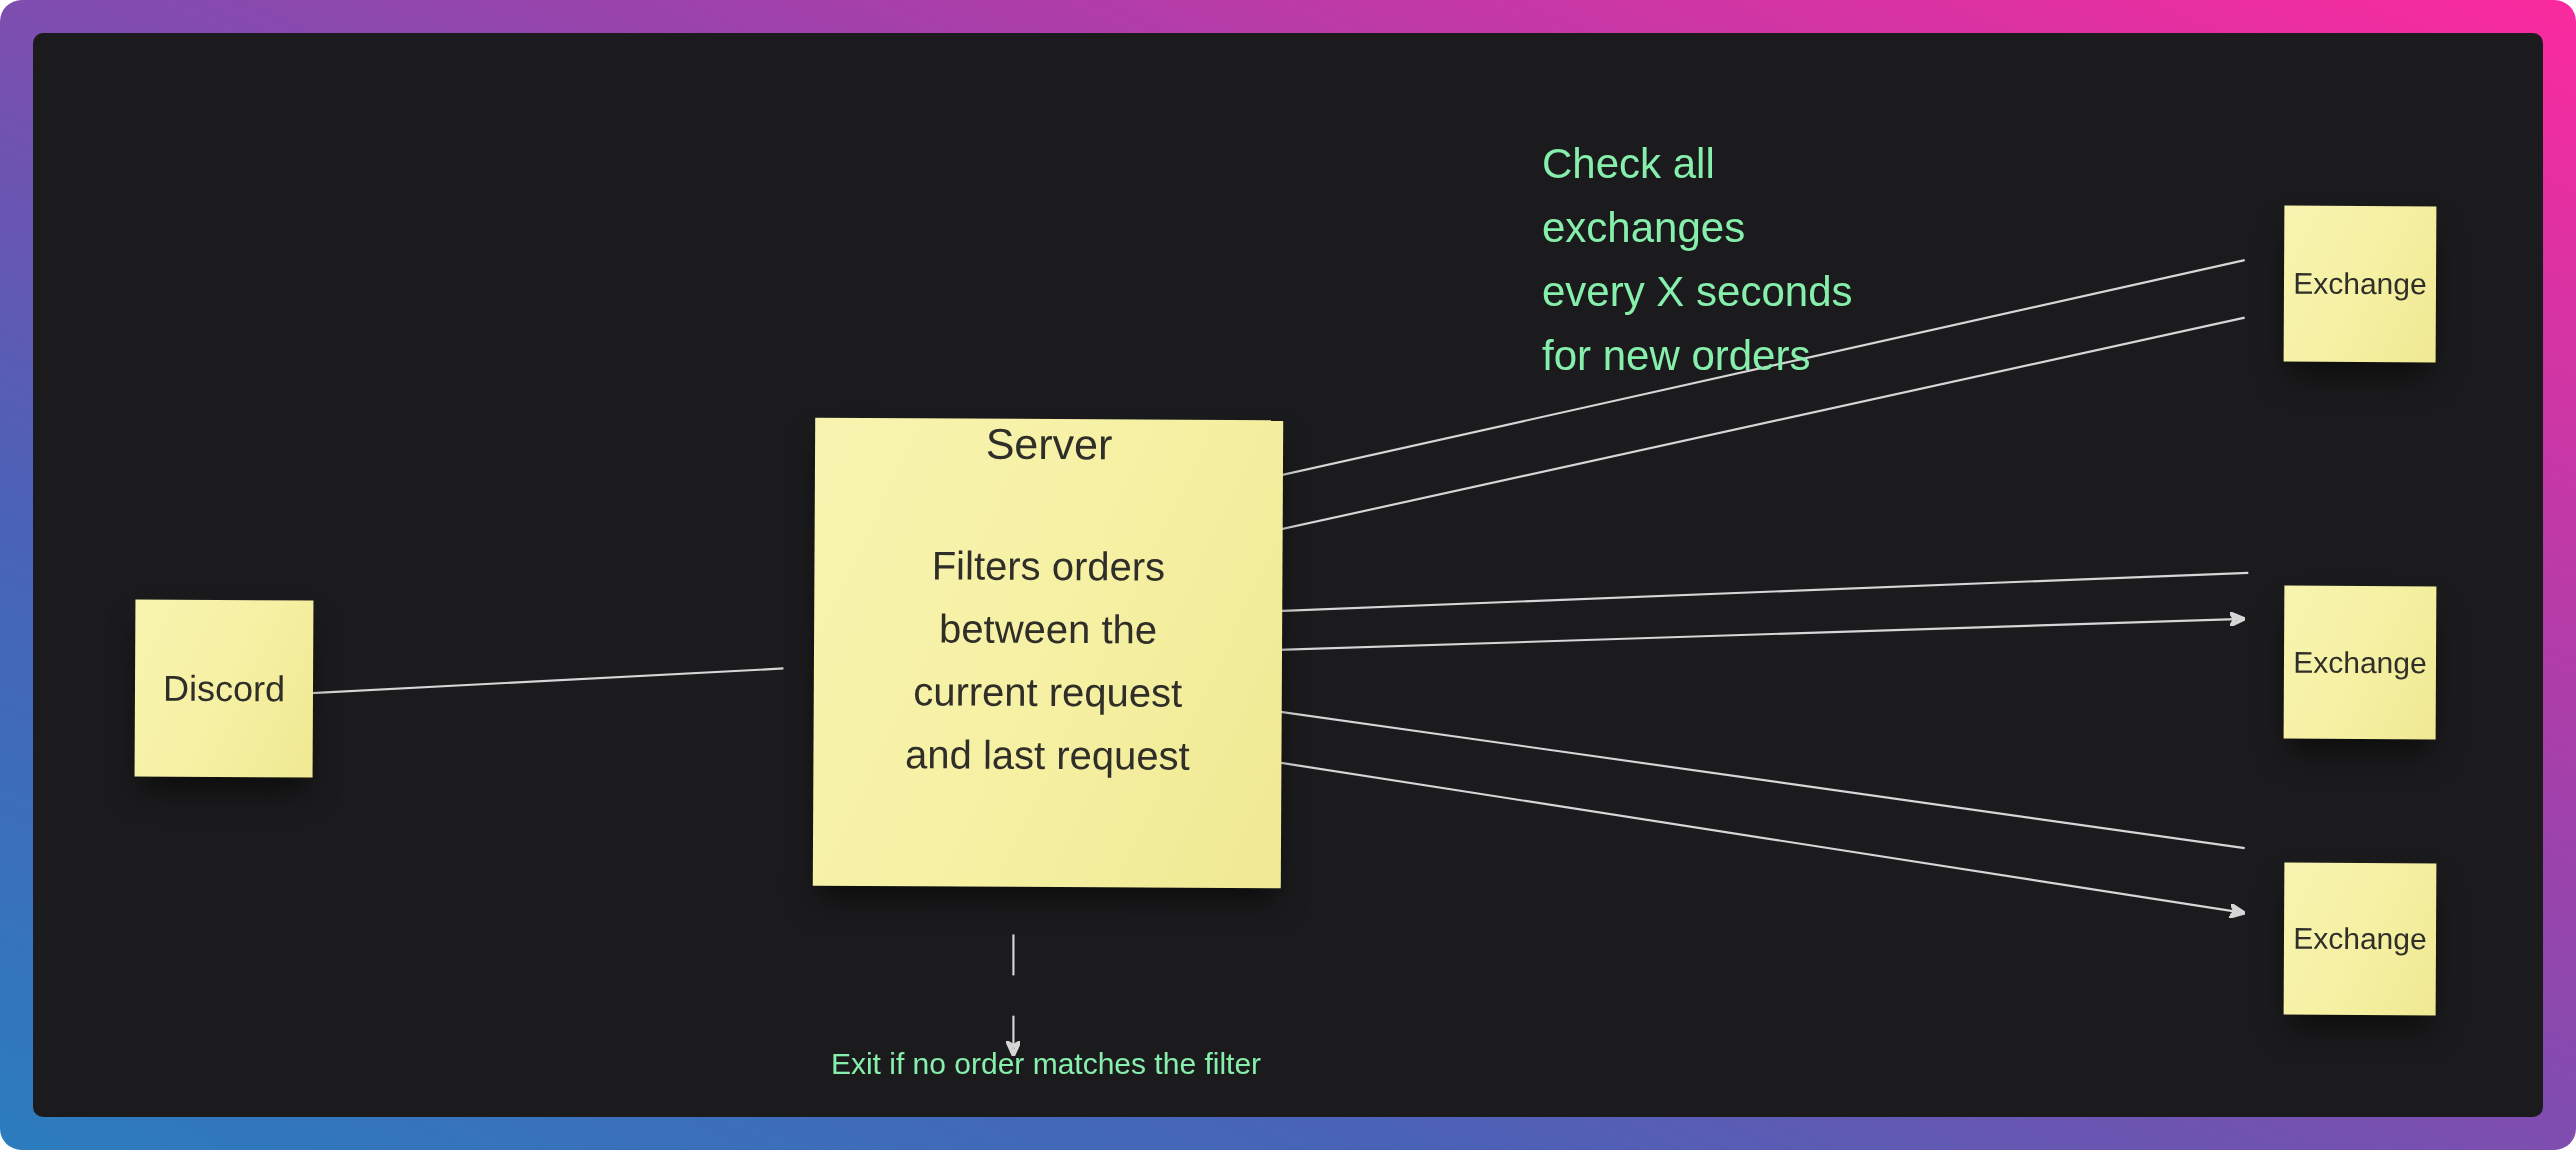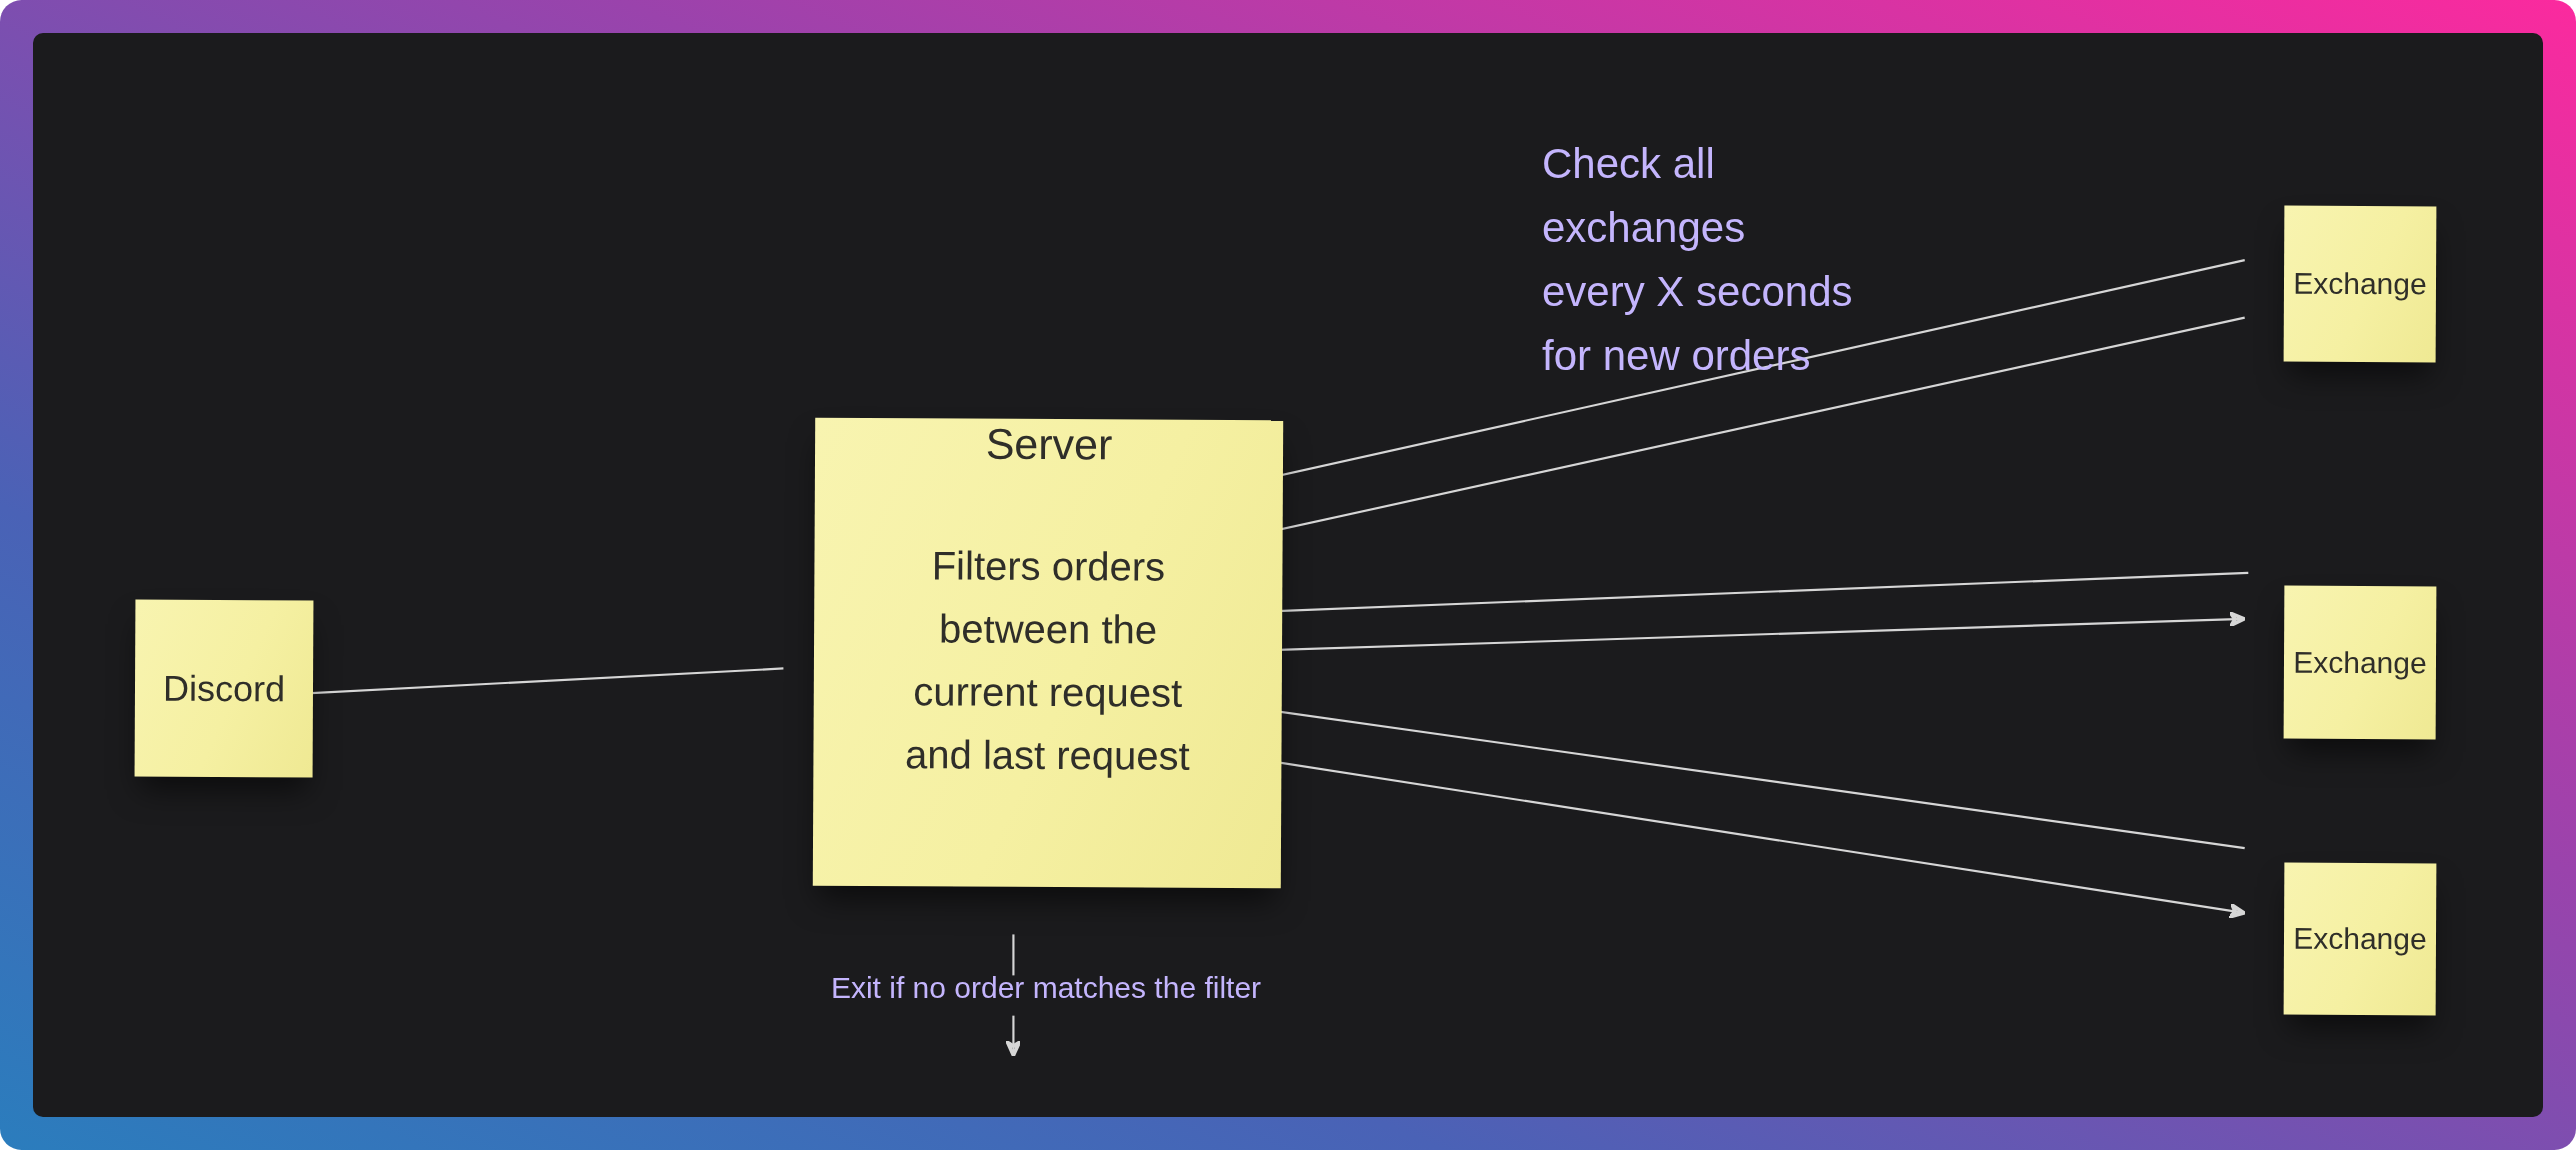--- a/index.html
+++ b/index.html
@@ -67,41 +67,41 @@
   .server-body {
     margin-top: 66px;
     font-size: 40px;
     line-height: 63px;
     white-space: pre-line;
   }
 
   
   .annotation {
     position: absolute;
-    color: #c4b5fd;
+    color: #86efac;
   }
   .check-text {
     left: 1509px; top: 99px;
     font-size: 42px;
     line-height: 64px;
     white-space: pre-line;
     text-align: left;
   }
   .publish-text {
     left: 525px; top: 661px;
     transform: translate(-50%, -50%);
     font-size: 30px;
     line-height: 47px;
     text-align: center;
     white-space: pre-line;
     background: #1b1b1d;   
     padding: 4.3px 16px;
   }
   .exit-text {
-    left: 1013px; top: 955px;
+    left: 1013px; top: 1031px;
     transform: translate(-50%, -50%);
     font-size: 30px;
     white-space: nowrap;
     text-align: right;
   }
 </style>
 </head>
 <body>
 
 <div id="stage">

